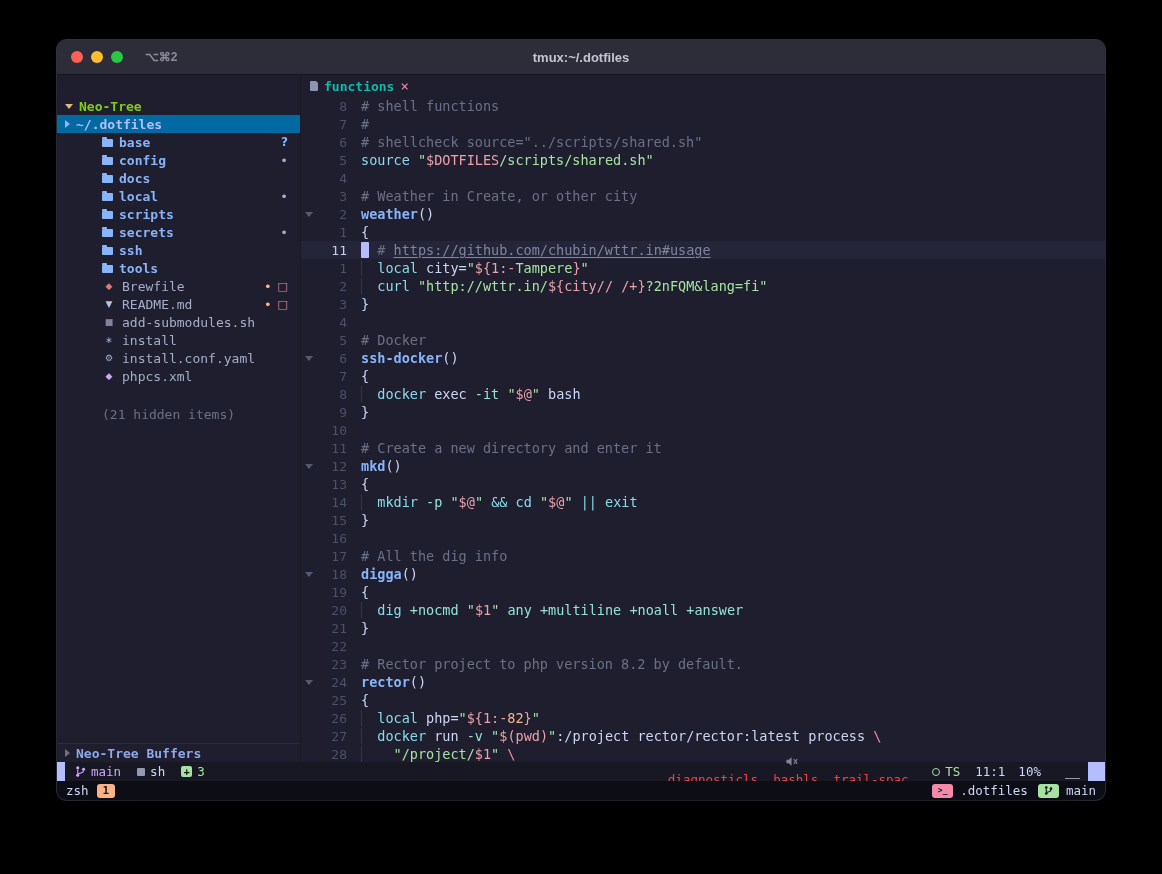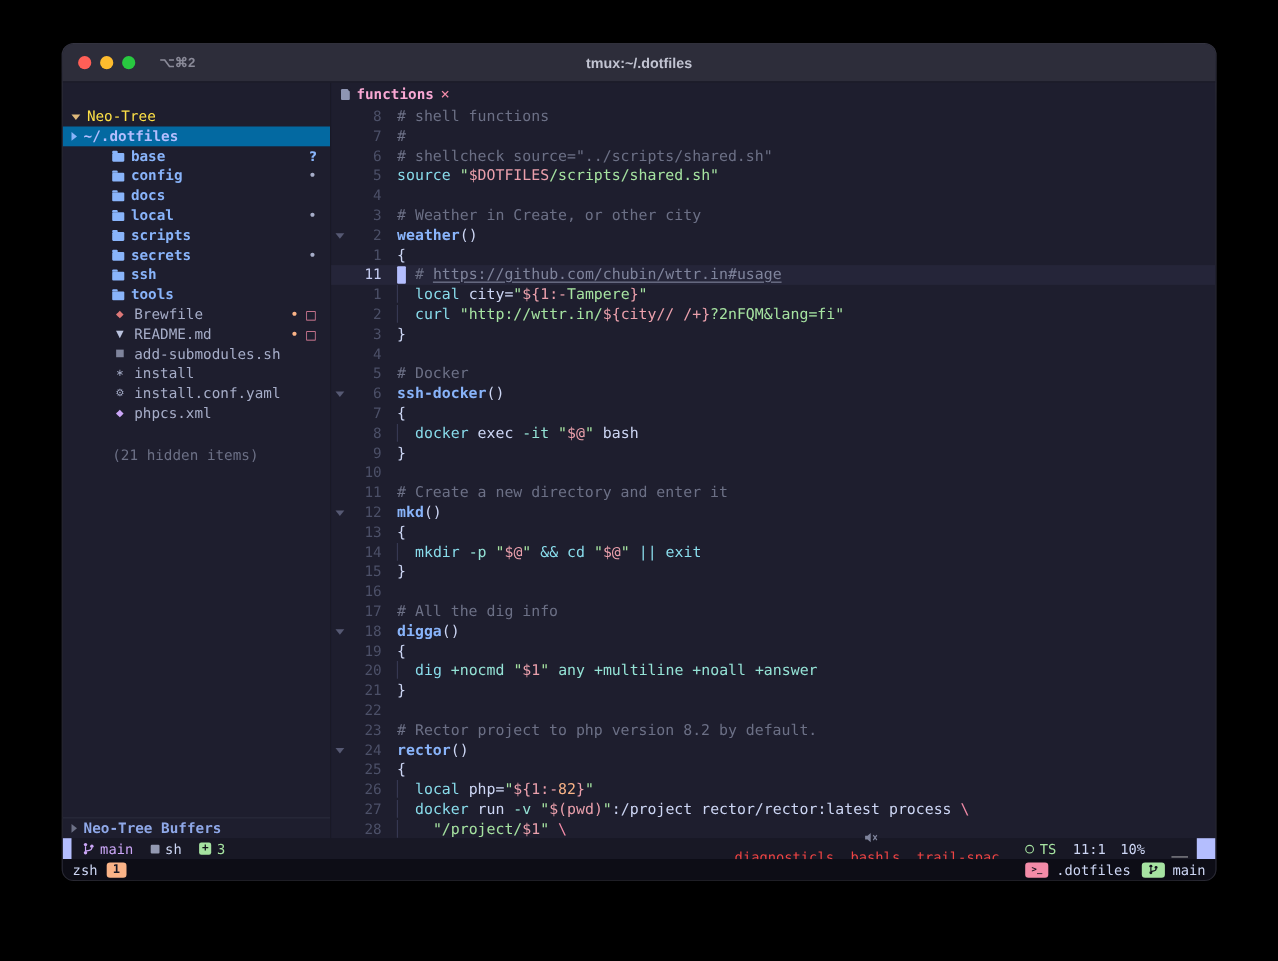--- a/index.html
+++ b/index.html
@@ -22,21 +22,21 @@
 
   
   .sidebar{width:244px;flex:0 0 auto;box-sizing:border-box;border-right:1px solid #191926;
     padding-top:22px;display:flex;flex-direction:column;font-size:13px;}
   .tree{flex:1;overflow:hidden;padding-left:19px;}
   .trow{height:18px;display:flex;align-items:center;gap:6px;padding:0 12px 0 26px;box-sizing:border-box;}
   .trow.header-row,.trow.root-row,.trow.buffers-row{padding-left:8px;}
   .tri-down{width:0;height:0;border-left:4px solid transparent;border-right:4px solid transparent;border-top:5px solid #dfb97a;}
   .tri-right-blue{width:0;height:0;border-top:4px solid transparent;border-bottom:4px solid transparent;border-left:5px solid #89b4fa;}
   .tri-right-gray{width:0;height:0;border-top:4px solid transparent;border-bottom:4px solid transparent;border-left:5px solid #6c7086;}
-  .tree-header-label{color:#fde047;font-weight:normal;}
+  .tree-header-label{color:#84cc16;font-weight:bold;}
   .root-row{background:#0369a1;}
   .root-label{color:#b4befe;font-weight:bold;}
   .ficon{width:11px;height:8px;background:#89b4fa;border-radius:1px;position:relative;flex:0 0 auto;margin-top:2px;}
   .ficon::before{content:"";position:absolute;top:-2px;left:0;width:5px;height:2px;background:#89b4fa;border-radius:1px 1px 0 0;}
   .gicon{width:14px;flex:0 0 auto;display:inline-flex;justify-content:center;font-family:"DejaVu Sans",sans-serif;font-size:9px;line-height:1;}
   .tname{white-space:nowrap;}
   .tname.fol{color:#89b4fa;font-weight:bold;}
   .tname.fil{color:#a6adc8;}
   .tspacer{flex:1;}
   .badge{font-family:"DejaVu Sans",sans-serif;line-height:1;}
@@ -47,21 +47,21 @@
   .hidden-row span{color:#6c7086;margin-top:40px;}
   .buffers-row{flex:0 0 auto;border-top:1px solid #2a2b3c;height:19px;}
   .buffers-label{color:#8fa8e8;font-weight:bold;}
 
   
   .editor{flex:1;display:flex;flex-direction:column;min-width:0;}
   .tabbar{height:22px;flex:0 0 auto;display:flex;align-items:center;padding-left:9px;}
   .tab{display:flex;align-items:center;gap:6px;}
   .buf-icon{width:8px;height:10px;background:#8e95b3;border-radius:1px;position:relative;}
   .buf-icon::after{content:"";position:absolute;right:-1px;top:-1px;border:2px solid #1e1e2e;border-left-color:transparent;border-bottom-color:transparent;}
-  .tab-label{color:#f9a8d4;font-weight:bold;font-size:13px;}
+  .tab-label{color:#14b8a6;font-weight:bold;font-size:13px;}
   .tab-close{color:#f38ba8;font-size:14px;line-height:1;}
   .code{flex:1;overflow:hidden;}
   .crow{height:18px;display:flex;align-items:center;font-size:13.5px;}
   .crow.current{background:#252539;}
   .foldc{width:16px;flex:0 0 auto;display:inline-flex;justify-content:center;align-items:center;}
   .foldc.has-fold::before{content:"";width:0;height:0;border-left:4px solid transparent;border-right:4px solid transparent;border-top:5px solid #565973;}
   .lnum{width:30px;flex:0 0 auto;text-align:right;color:#4c5068;font-size:13px;}
   .crow.current .lnum{color:#c6cdf2;}
   .ltext{white-space:pre;padding-left:14px;}
   .tk-t{color:#cdd6f4}.tk-c{color:#6c7086}

